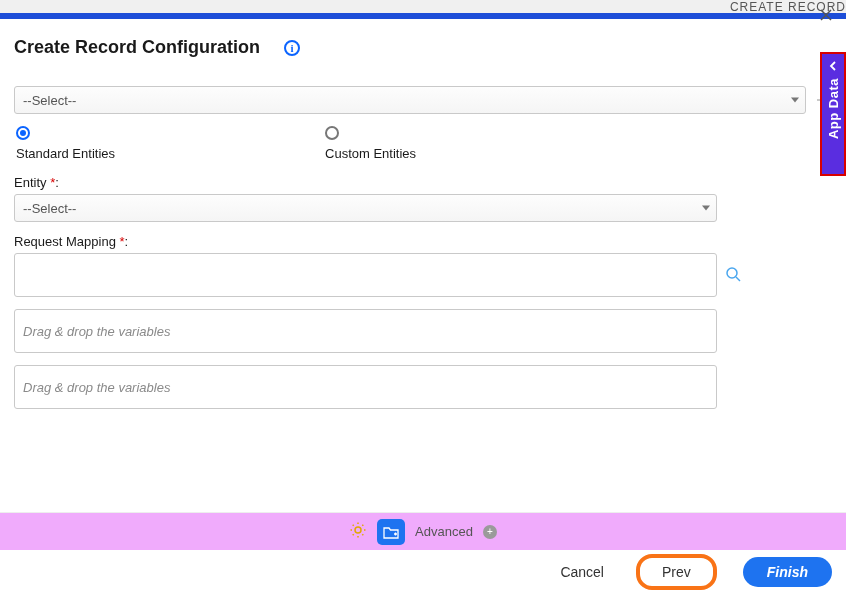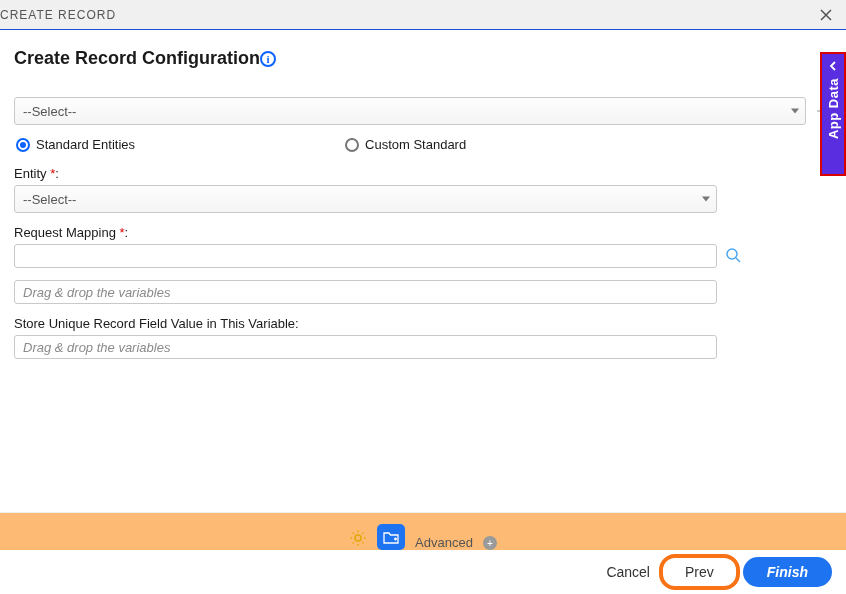--- a/index.html
+++ b/index.html
@@ -8,26 +8,26 @@
     font-size: 13px;
     color: #1a1a1a;
     background: #fff;
     width: 846px;
     height: 594px;
     position: relative;
     overflow: hidden;
   }
   .titlebar {
     background: #f0f0f0;
-    height: 30px;
-    display: flex;
-    align-items: center;
-    justify-content: flex-start;
+    height: 19px;
+    display: flex;
+    align-items: center;
+    justify-content: flex-end;
     position: relative;
-    border-bottom: 1px solid #1d4ed8;
+    border-bottom: 6px solid #1d4ed8;
   }
   .titlebar-title {
     font-size: 12px;
     letter-spacing: 1px;
     color: #555;
   }
   .close-btn {
     position: absolute;
     right: 10px;
     top: 5px;
@@ -43,21 +43,21 @@
     padding: 18px 14px 0 14px;
   }
   .page-heading {
     font-size: 18px;
     font-weight: bold;
     color: #1a1a1a;
   }
   .heading-row {
     display: flex;
     align-items: center;
-    gap: 0;
+    gap: 24px;
     margin-bottom: 28px;
   }
   .info-icon {
     color: #0b64ff;
     border: 2px solid #0b64ff;
     border-radius: 50%;
     width: 16px;
     height: 16px;
     display: inline-flex;
     align-items: center;
@@ -108,55 +108,55 @@
     cursor: pointer;
     width: 18px; height: 18px;
     display: flex; align-items: center; justify-content: center;
   }
   .radio-row {
     display: flex;
     gap: 210px;
     margin-bottom: 14px;
     padding-left: 2px;
   }
-  .radio-group { display: flex; align-items: flex-end; gap: 6px; cursor: pointer; }
+  .radio-group { display: flex; align-items: flex-start; gap: 6px; cursor: pointer; flex-direction: column; }
   .radio {
     width: 14px; height: 14px;
     border: 2px solid #0b64ff;
     border-radius: 50%;
     display: inline-flex;
     align-items: center; justify-content: center;
   }
   .radio.checked::after {
     content:""; width:6px; height:6px; background:#0b64ff; border-radius:50%;
   }
   .radio.unchecked { border-color: #777; }
   .sel-full { width: 703px; }
   .text-input {
     width: 703px;
-    height: 24px;
+    height: 44px;
     border: 1px solid #c9c9c9;
     border-radius: 3px;
     padding: 0 8px;
     font-size: 13px;
     color: #333;
     background: #fff;
   }
   .text-input::placeholder { color: #8a8a8a; font-style: italic; }
   .req-map-row { display: flex; align-items: center; gap: 8px; }
   .lookup-icon { color: #4aa6ee; cursor: pointer; }
   .toolbar {
     position: absolute;
     left: 0; right: 0;
     bottom: 44px;
     height: 38px;
-    background: #fdba74;
+    background: #f0abfc;
     border-top: 1px solid #eee;
     display: flex;
-    align-items: flex-end;
+    align-items: center;
     justify-content: center;
     gap: 10px;
   }
   .gear-icon { color: #e0a800; cursor: pointer; }
   .folder-btn {
     width: 28px; height: 26px;
     background: #1e73f0;
     border-radius: 5px;
     display: flex; align-items: center; justify-content: center;
     color: #fff;
@@ -173,21 +173,21 @@
     align-items: center; justify-content: center;
     cursor: pointer;
   }
   .footer {
     position: absolute;
     left: 0; right: 0; bottom: 0;
     height: 44px;
     display: flex;
     align-items: center;
     justify-content: flex-end;
-    gap: 3px;
+    gap: 26px;
     padding-right: 14px;
     background: #fff;
   }
   .btn-link {
     color: #333;
     font-size: 14px;
     cursor: pointer;
     padding: 6px 6px;
   }
   .btn-outline {
@@ -267,21 +267,21 @@
     </div>
   </div>
 
   <div class="radio-row">
     <div class="radio-group">
       <span class="radio checked"></span>
       <span>Standard Entities</span>
     </div>
     <div class="radio-group">
       <span class="radio unchecked"></span>
-      <span>Custom Standard</span>
+      <span>Custom Entities</span>
     </div>
   </div>
 
   <div class="form-row">
     <label class="form-label"><span>Entity </span><span class="req">*</span>:</label>
     <div class="select w703">
       <span>--Select--</span>
       <span class="caret"></span>
     </div>
   </div>
@@ -297,21 +297,20 @@
           </svg>
       </span>
     </div>
   </div>
 
   <div class="form-row">
     <input class="text-input w703" placeholder="Drag &amp; drop the variables" style="">
   </div>
 
   <div class="form-row">
-    <label class="form-label">Store Unique Record Field Value in This Variable:</label>
     <input class="text-input w703" placeholder="Drag &amp; drop the variables" style="">
   </div>
 </div>
 
 <div class="toolbar">
   <span class="gear-icon">
     <svg width="18" height="18" viewBox="0 0 24 24">
         <path fill="none" stroke="#e0a800" stroke-width="2" d="M12 8a4 4 0 100 8 4 4 0 000-8zM12 2v2M12 20v2M4.9 4.9l1.4 1.4M17.7 17.7l1.4 1.4M2 12h2M20 12h2M4.9 19.1l1.4-1.4M17.7 6.3l1.4-1.4"></path>
       </svg>
   </span>

